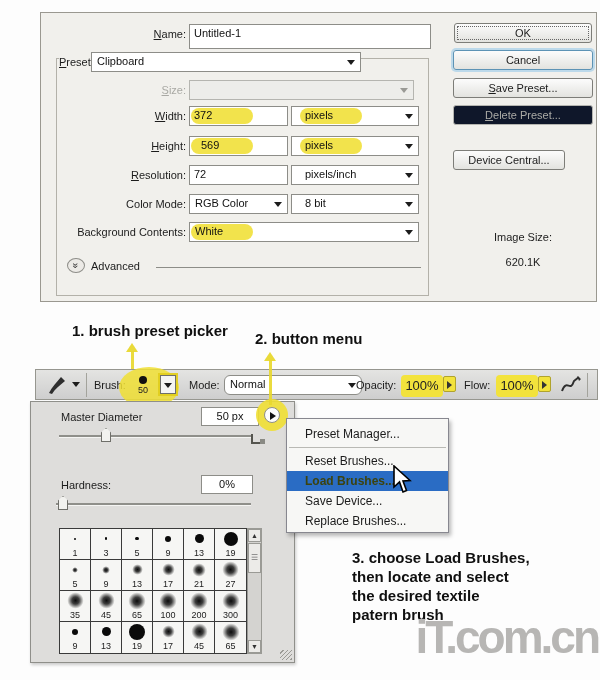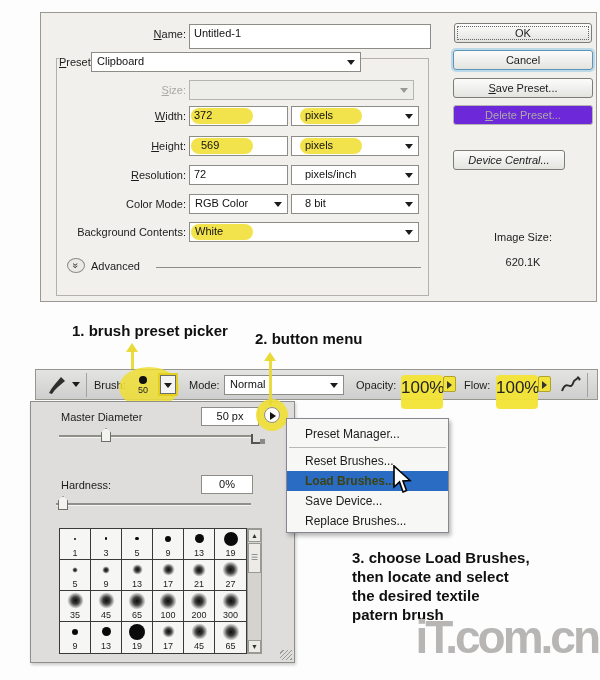--- a/index.html
+++ b/index.html
@@ -20,21 +20,21 @@
   .dd.dis { background:#ededea; color:#a9a9a4; border-color:#b5b5b0; }
   .dd-arrow { position:absolute; right:5px; top:50%; margin-top:-2px; width:0; height:0;
               border-left:4px solid transparent; border-right:4px solid transparent;
               border-top:5px solid #1c1c1c; }
   .dd-arrow.gray { border-top-color:#9a9a95; }
   .grp { position:absolute; left:15px; top:45px; width:373px; height:238px;
          border:1px solid #b3b1a9; }
   .hl { position:absolute; background:rgba(240,223,51,.88); border-radius:9px; }
   .btn { position:absolute; background:linear-gradient(#fcfcfc,#e3e3df); border:1px solid #7d7d78;
          border-radius:3px; font-size:11px; text-align:center; padding-top:3px; height:20px; color:#1c1c1c; }
-  .btn.dis { color:#ababa6; background:#6d28d9; border-color:#b5b5b0; }
+  .btn.dis { color:#ababa6; background:#0f172a; border-color:#b5b5b0; }
   .btn.focus { outline:1px dotted #666; outline-offset:-4px; }
   .btn.ring { box-shadow:0 0 0 2px #bcd9ea; border-color:#5d93b5; }
   .chev { position:absolute; left:26px; top:245px; width:18px; height:15px; background:#eceae6;
           border:1px solid #8d8d88; border-radius:50%; font-size:10px; color:#333; text-align:center; line-height:13px; }
   .advline { position:absolute; left:115px; top:254px; width:265px; height:1px; background:#8d8d88; }
 
   
   .callout { position:absolute; font-size:15px; font-weight:bold; color:#101010; }
   .yline { position:absolute; width:3px; background:rgba(232,216,47,.92); }
   .yarrow { position:absolute; width:0; height:0; border-left:6px solid transparent;
@@ -44,22 +44,22 @@
   .obar { position:absolute; left:35px; top:369px; width:563px; height:31px;
           background:linear-gradient(#e4e4e2,#cecece); border:1px solid #96968f; font-size:11px; color:#1c1c1c; }
   .obar .sep { position:absolute; top:3px; width:1px; height:24px; background:#a3a39c; }
   .o-ellipse { position:absolute; left:83px; top:-3px; width:60px; height:41px;
                background:rgba(240,223,51,.85); border-radius:50%; }
   .bdot-preview { position:absolute; left:103px; top:6px; width:8px; height:8px; background:#111; border-radius:50%; }
   .bsize { position:absolute; left:95px; top:15px; width:24px; text-align:center; font-size:9px; color:#222; }
   .ob-arrowbox { position:absolute; left:124px; top:5px; width:16px; height:19px; background:#f4f4f2;
                  border:1px solid #6f6f6a; outline:2px solid rgba(225,205,30,.95); }
   .ob-arrowbox .dd-arrow { right:3px; }
-  .valbox { position:absolute; top:5px; height:34px; background:rgba(243,227,52,.95);
-            border-radius:4px; text-align:center; padding-top:3px; font-size:17px; color:#222; }
+  .valbox { position:absolute; top:5px; height:22px; background:rgba(243,227,52,.95);
+            border-radius:4px; text-align:center; padding-top:3px; font-size:13px; color:#222; }
   .spin { position:absolute; top:6px; width:13px; height:16px; background:rgba(243,227,52,.95);
           border:1px solid #b0a32c; border-radius:2px; }
   .spin:after { content:""; position:absolute; left:3px; top:4px; width:0; height:0;
                 border-top:4px solid transparent; border-bottom:4px solid transparent; border-left:5px solid #333; }
 
   
   .panel { position:absolute; left:30px; top:401px; width:265px; height:262px;
            background:#dedddb; border:1px solid #8f8f8a; box-shadow:1px 2px 3px rgba(0,0,0,.2);
            font-size:11px; color:#1c1c1c; }
   .track { position:absolute; height:2px; background:#8f8f8a; box-shadow:0 1px 0 #f5f5f3; }
@@ -178,21 +178,21 @@
     </div>
 
     <div class="chev"><span style="display:inline-block;transform:rotate(90deg);">»</span></div>
     <div class="lbl" style="left:50px;top:247px;width:60px;text-align:left;">Advanced</div>
     <div class="advline"></div>
 
     <div class="btn ring" style="left:412px;top:37px;width:140px;">Cancel</div>
     <div class="btn focus" style="left:413px;top:10px;width:138px;">OK</div>
     <div class="btn mn" style="left:412px;top:65px;width:140px;">Save Preset...</div>
     <div class="btn dis mn" style="left:412px;top:92px;width:140px;">Delete Preset...</div>
-    <div class="btn" style="left:412px;top:137px;width:112px;font-style:italic;">Device Central...</div>
+    <div class="btn" style="left:412px;top:137px;width:112px;">Device Central...</div>
 
     <div class="lbl" style="left:412px;top:218px;width:140px;text-align:center;">Image Size:</div>
     <div class="lbl" style="left:412px;top:243px;width:140px;text-align:center;">620.1K</div>
   </div>
 
   <div class="callout" style="left:72px;top:322px;">1. brush preset picker</div>
   <div class="yarrow" style="left:126px;top:343px;"></div>
   <div class="yline" style="left:131px;top:351px;height:20px;"></div>
 
   <div class="callout" style="left:255px;top:330px;">2. button menu</div>
@@ -211,21 +211,21 @@
 
     <span style="position:absolute;left:58px;top:9px;">Brush:</span>
     <span class="o-ellipse"></span>
     <span class="bdot-preview"></span>
     <span class="bsize">50</span>
     <span class="ob-arrowbox">
         <span class="dd-arrow"></span>
       </span>
 
     <span style="position:absolute;left:153px;top:9px;">Mode:</span>
-    <span class="dd" style="left:188px;top:5px;width:120px;height:20px;">
+    <span class="dd" style="left:188px;top:5px;width:138px;height:20px;border-radius:6px;">
       <span>Normal</span>
       <span class="dd-arrow"></span>
     </span>
 
     <span style="position:absolute;left:320px;top:9px;">Opacity:</span>
     <span class="valbox" style="left:365px;width:42px;">100%</span>
     <span class="spin" style="left:407px;"></span>
 
     <span style="position:absolute;left:428px;top:9px;">Flow:</span>
     <span class="valbox" style="left:460px;width:42px;">100%</span>

